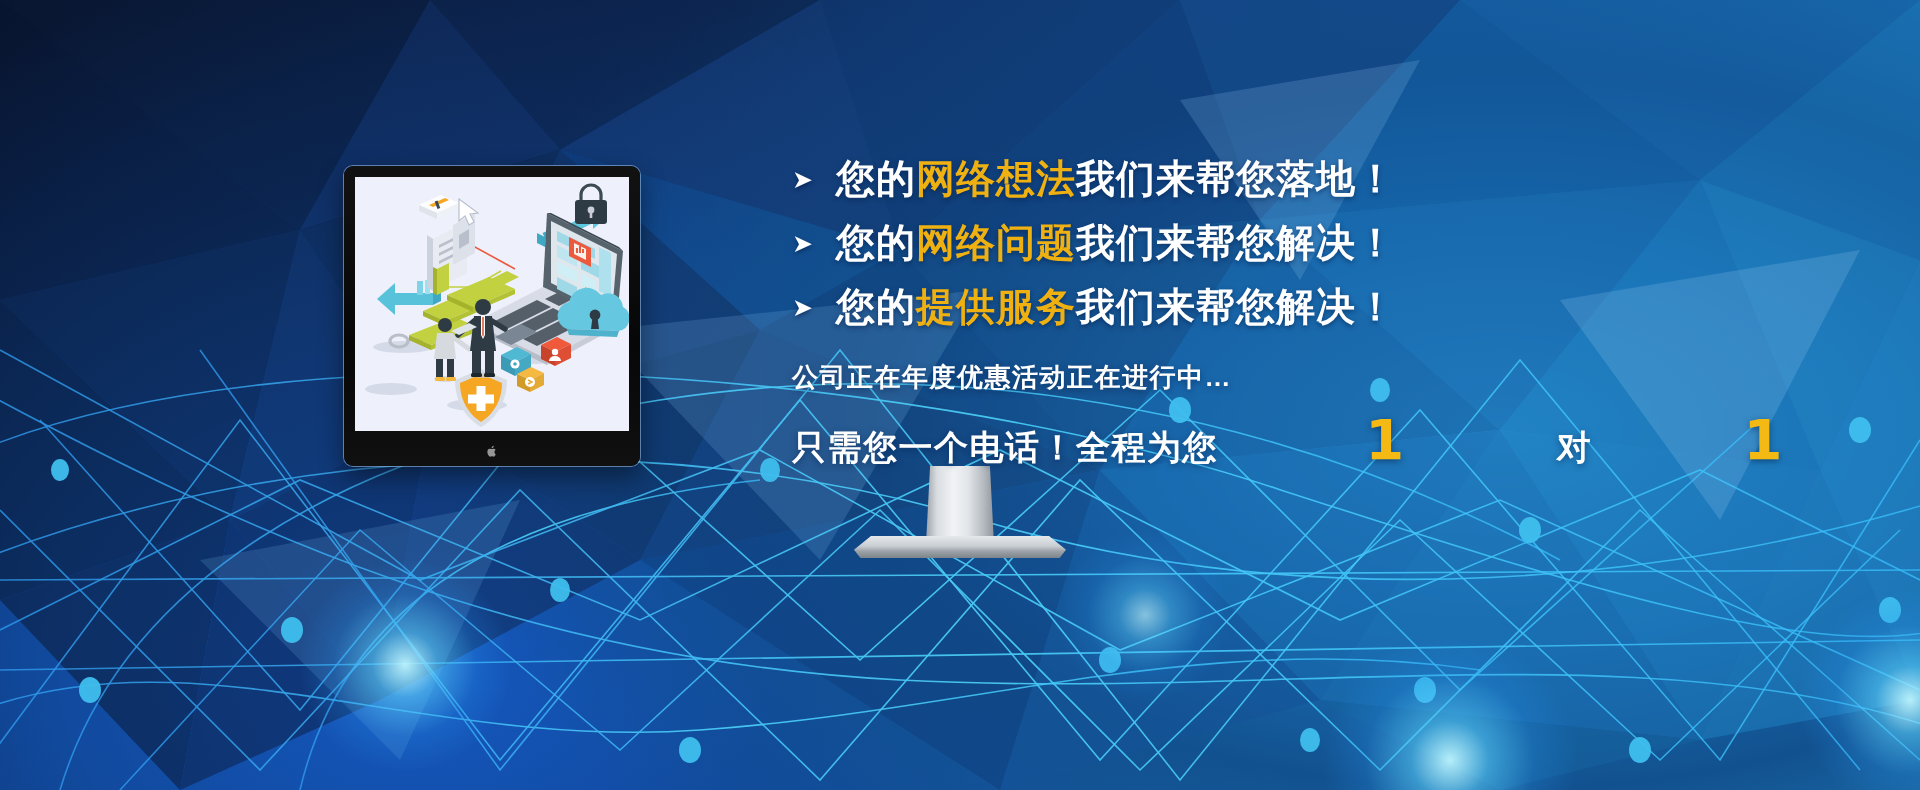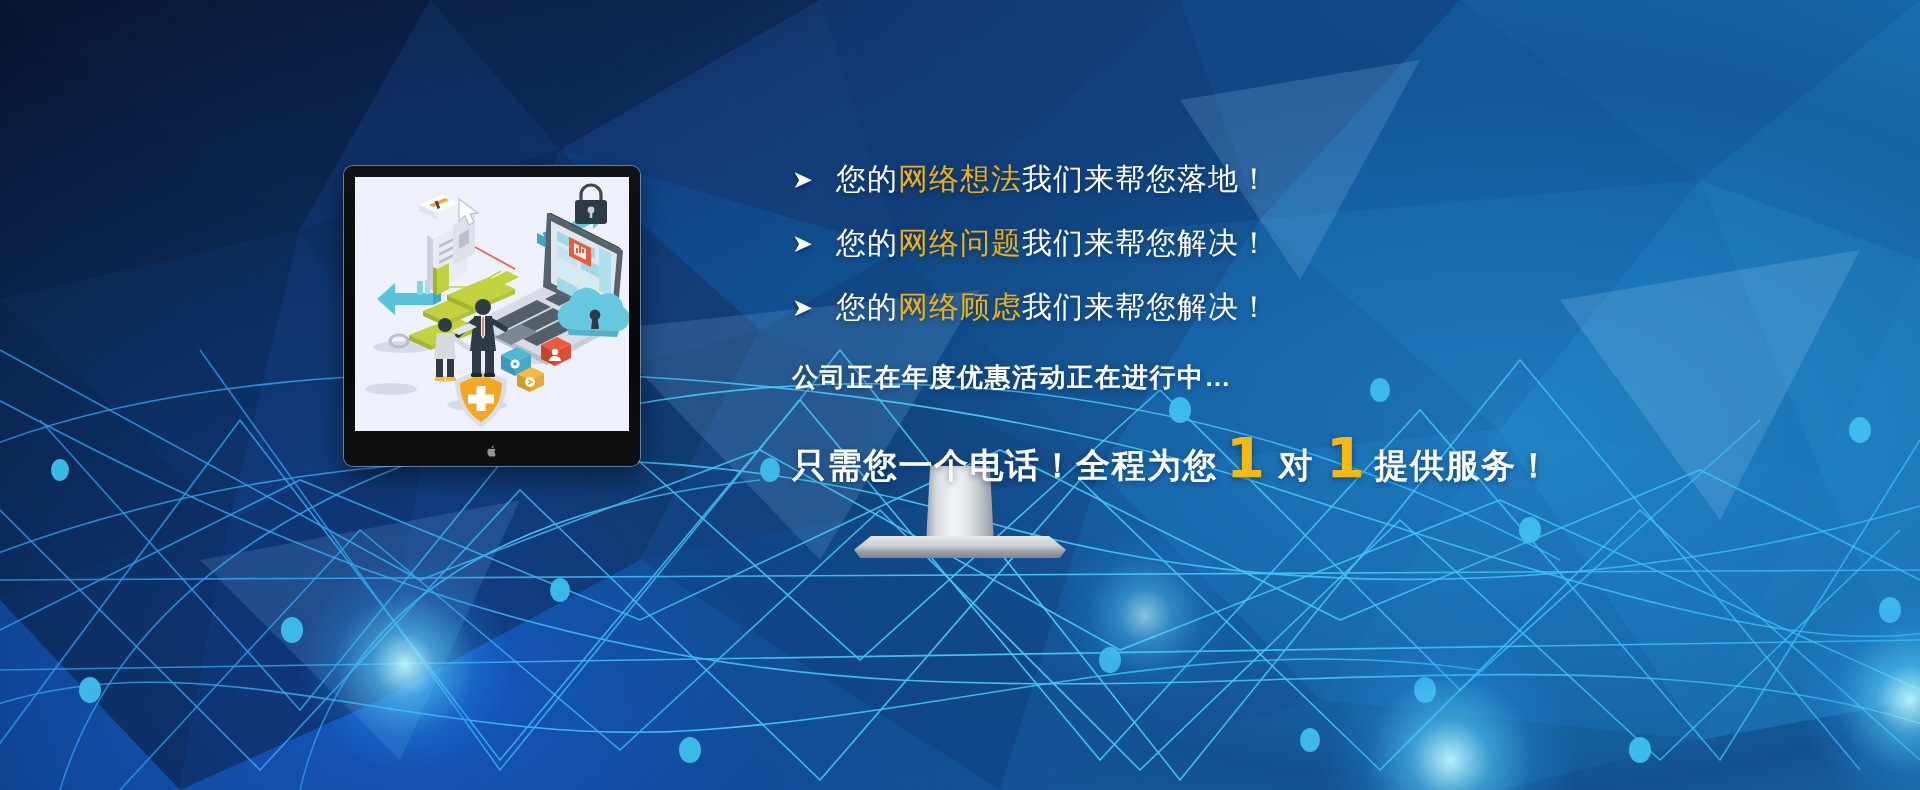--- a/index.html
+++ b/index.html
@@ -43,28 +43,28 @@
 
   
   .illus{position:absolute;inset:0;}
   .illus svg{display:block;width:100%;height:100%;}
 
   
   .copy{position:absolute;left:792px;top:150px;width:1000px;}
   .bullet-row{display:flex;align-items:center;height:58px;margin-bottom:6px;}
   .arrow{width:44px;font-size:25px;line-height:1;color:#ffffff;
     text-shadow:0 2px 4px rgba(0,20,60,.55);flex:none;}
-  .bullet-text{font-size:30px;font-weight:normal;color:#ffffff;letter-spacing:1px;
+  .bullet-text{font-size:39px;font-weight:bold;color:#ffffff;letter-spacing:1px;
     text-shadow:0 2px 5px rgba(0,25,70,.55);white-space:nowrap;}
   .hl{color:#efb111;}
   .promo{font-size:26px;font-weight:bold;color:#ffffff;letter-spacing:1.5px;
     text-shadow:0 2px 6px rgba(0,25,70,.5);margin-top:24px;white-space:nowrap;}
   .callout{font-size:34px;font-weight:bold;color:#ffffff;letter-spacing:1.5px;
-    text-shadow:0 2px 6px rgba(0,25,70,.5);margin-top:38px;white-space:nowrap;
-    display:flex;align-items:baseline;}
+    text-shadow:0 2px 6px rgba(0,25,70,.5);margin-top:20px;white-space:nowrap;
+    display:flex;align-items:baseline;justify-content:space-between;}
   .big1{color:#f5b914;font-size:56px;font-weight:bold;line-height:.9;padding:0 8px;
     font-family:"DejaVu Sans","Liberation Sans",sans-serif;}
   .dui{padding:0 4px;}
 </style>
 </head>
 <body>
 
 <div class="stage">
 
   <div class="bg-base"></div>
@@ -388,27 +388,26 @@
       <span class="bullet-text"><span>您的</span><span class="hl">网络想法</span><span>我们来帮您落地！</span></span>
     </div>
 
     <div class="bullet-row">
       <span class="arrow">➤</span>
       <span class="bullet-text"><span>您的</span><span class="hl">网络问题</span><span>我们来帮您解决！</span></span>
     </div>
 
     <div class="bullet-row">
       <span class="arrow">➤</span>
-      <span class="bullet-text"><span>您的</span><span class="hl">网络顾虑</span><span>我们来帮您解决！</span></span>
+      <span class="bullet-text"><span>您的</span><span class="hl">提供服务</span><span>我们来帮您解决！</span></span>
     </div>
 
     <div class="promo">公司正在年度优惠活动正在进行中…</div>
 
     <div class="callout">
       <span>只需您一个电话！全程为您</span>
       <span class="big1">1</span>
       <span class="dui">对</span>
       <span class="big1">1</span>
-      <span>提供服务！</span>
     </div>
 
   </div>
 </div>
 
 </body></html>

